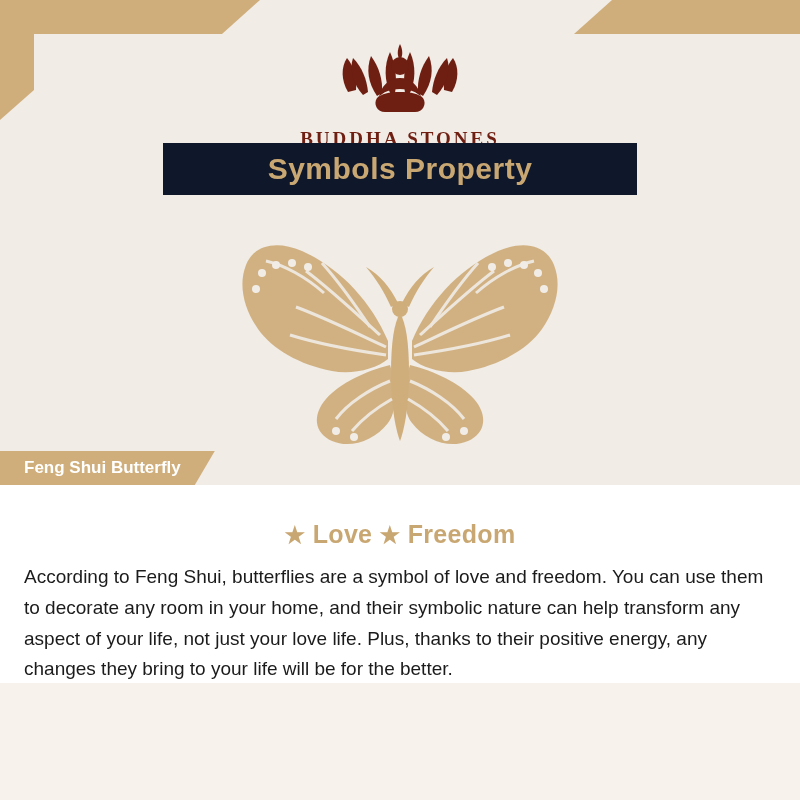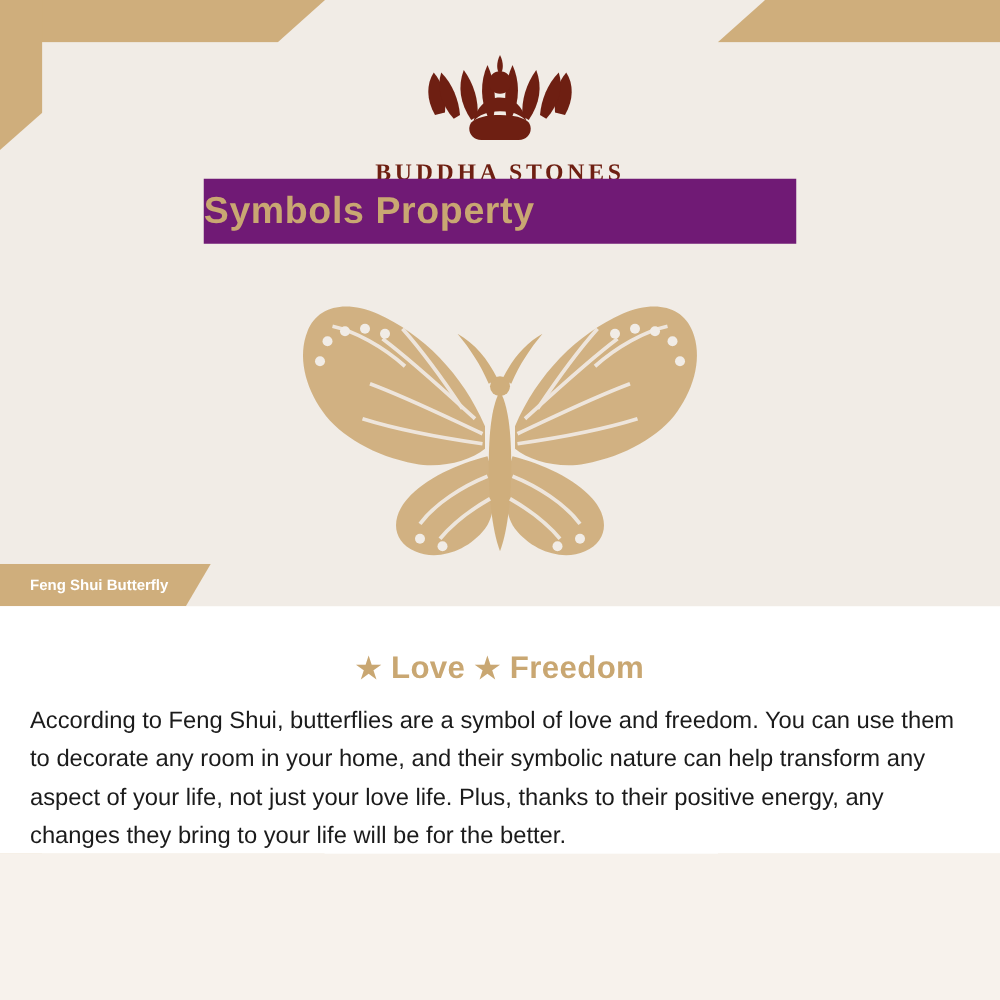--- a/index.html
+++ b/index.html
@@ -91,24 +91,24 @@
     font-weight: bold;
   }
 
   
   .title-band {
     position: absolute;
     top: 143px;
     left: 163px;
     width: 474px;
     height: 52px;
-    background: #701a75;
+    background: #0f172a;
     display: flex;
     align-items: center;
-    justify-content: flex-start;
+    justify-content: center;
   }
   .title-text {
     font-family: "Liberation Sans", sans-serif;
     font-size: 30px;
     font-weight: bold;
     color: #c9a772;
     letter-spacing: 0.5px;
   }
 
   
@@ -125,21 +125,21 @@
 
   
   .ribbon {
     position: absolute;
     left: 0;
     top: 451px;
     height: 34px;
     padding: 0 34px 0 24px;
     background: #cfae7c;
     color: #ffffff;
-    font-size: 12px;
+    font-size: 17px;
     font-weight: bold;
     display: flex;
     align-items: center;
     clip-path: polygon(0 0, 100% 0, calc(100% - 20px) 100%, 0 100%);
   }
 
   
   .panel {
     position: absolute;
     left: 0;

